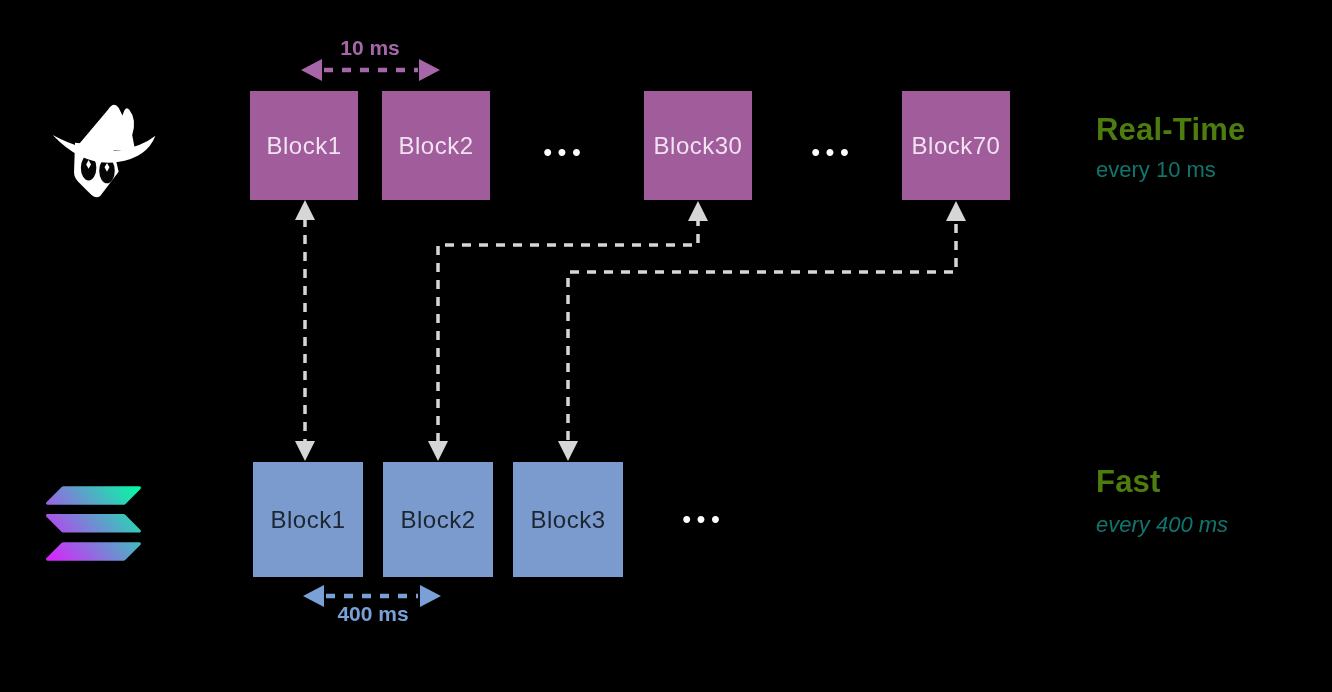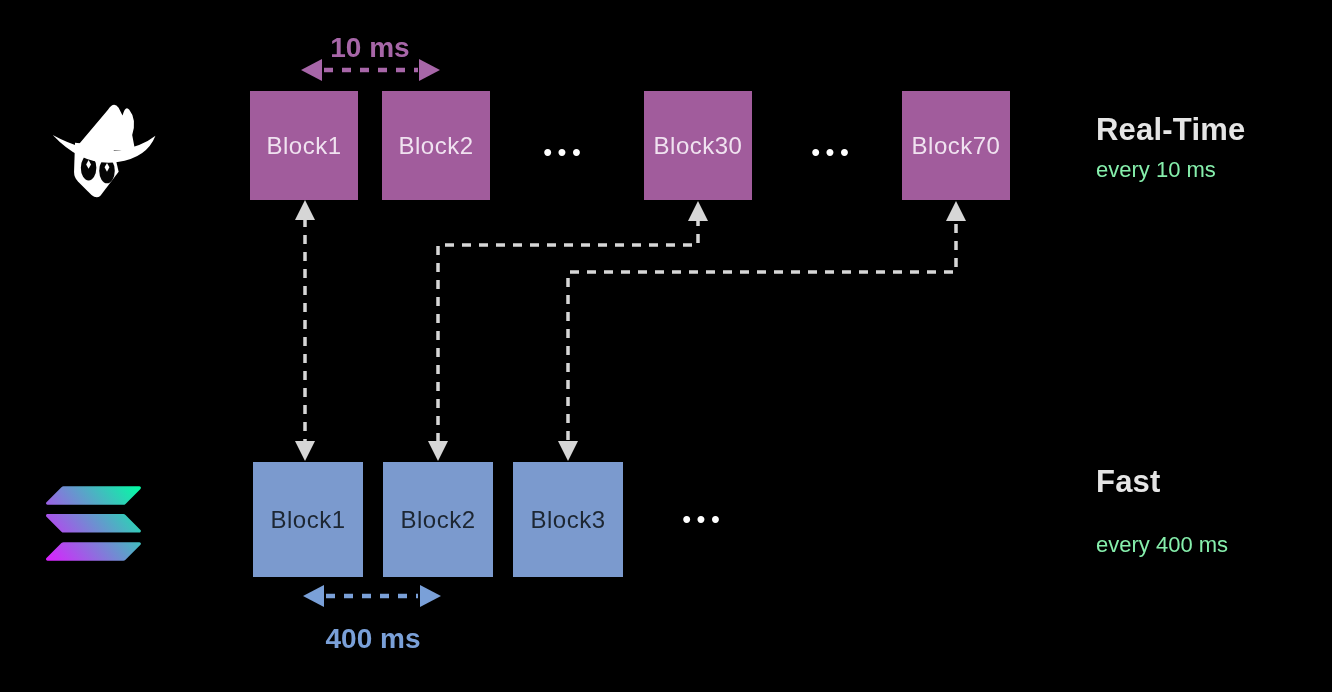--- a/index.html
+++ b/index.html
@@ -14,25 +14,25 @@
   .block{
     position:absolute;display:flex;flex-direction:row;align-items:center;justify-content:center;
     text-align:center;font-size:24px;line-height:36px;letter-spacing:.5px;font-weight:400;
   }
   .rt-block{width:108px;height:109px;top:91px;background:var(--rt-block);color:var(--rt-text);}
   .sol-block{width:110px;height:115px;top:462px;background:var(--sol-block);color:var(--sol-text);}
   .dots{
     position:absolute;transform:translate(-50%,-50%);color:#fff;
     font-size:24px;font-weight:700;letter-spacing:6px;text-indent:6px;white-space:nowrap;
   }
-  .interval-label{position:absolute;transform:translate(-50%,-50%);font-weight:700;font-size:28px;white-space:nowrap;}
+  .interval-label{position:absolute;transform:translate(-50%,-50%);font-weight:700;font-size:21px;white-space:nowrap;}
   .interval-top{color:var(--rt-accent);}
-  .interval-bottom{color:var(--sol-accent);margin-top:25px;}
-  .side-title{position:absolute;left:1096px;color:#e5e5e5;font-size:31px;font-weight:800;letter-spacing:.2px;white-space:nowrap;}
-  .side-sub{position:absolute;left:1096px;color:#86efac;font-size:22px;font-weight:400;white-space:nowrap;}
+  .interval-bottom{color:var(--sol-accent);}
+  .side-title{position:absolute;left:1096px;color:#4d7c0f;font-size:31px;font-weight:800;letter-spacing:.2px;white-space:nowrap;}
+  .side-sub{position:absolute;left:1096px;color:#0f766e;font-size:22px;font-weight:400;white-space:nowrap;}
   svg{display:block;}
   .conn-line{stroke:var(--conn);stroke-width:3.5;fill:none;stroke-dasharray:9 8;}
   .conn-head{fill:var(--conn);stroke:none;}
   .meas-line-top{stroke:var(--rt-accent);stroke-width:4.5;fill:none;stroke-dasharray:9 9;}
   .meas-head-top{fill:var(--rt-accent);}
   .meas-line-bottom{stroke:var(--sol-accent);stroke-width:4.5;fill:none;stroke-dasharray:9 9;}
   .meas-head-bottom{fill:var(--sol-accent);}
 </style>
 </head>
 <body>
@@ -140,15 +140,15 @@
   </div>
   <div class="block sol-block" style="left:513px;">
     <span>Block</span>
     <span>3</span>
   </div>
   <div class="dots" style="left:701px;top:519px;">•••</div>
 
   <div class="side-title" style="top:112px;">Real-Time</div>
   <div class="side-sub" style="top:157px;">every 10 ms</div>
   <div class="side-title" style="top:464px;">Fast</div>
-  <div class="side-sub" style="top:532px;">every 400 ms</div>
+  <div class="side-sub" style="top:512px;font-style:italic;">every 400 ms</div>
 
 </div>
 
 </body></html>

